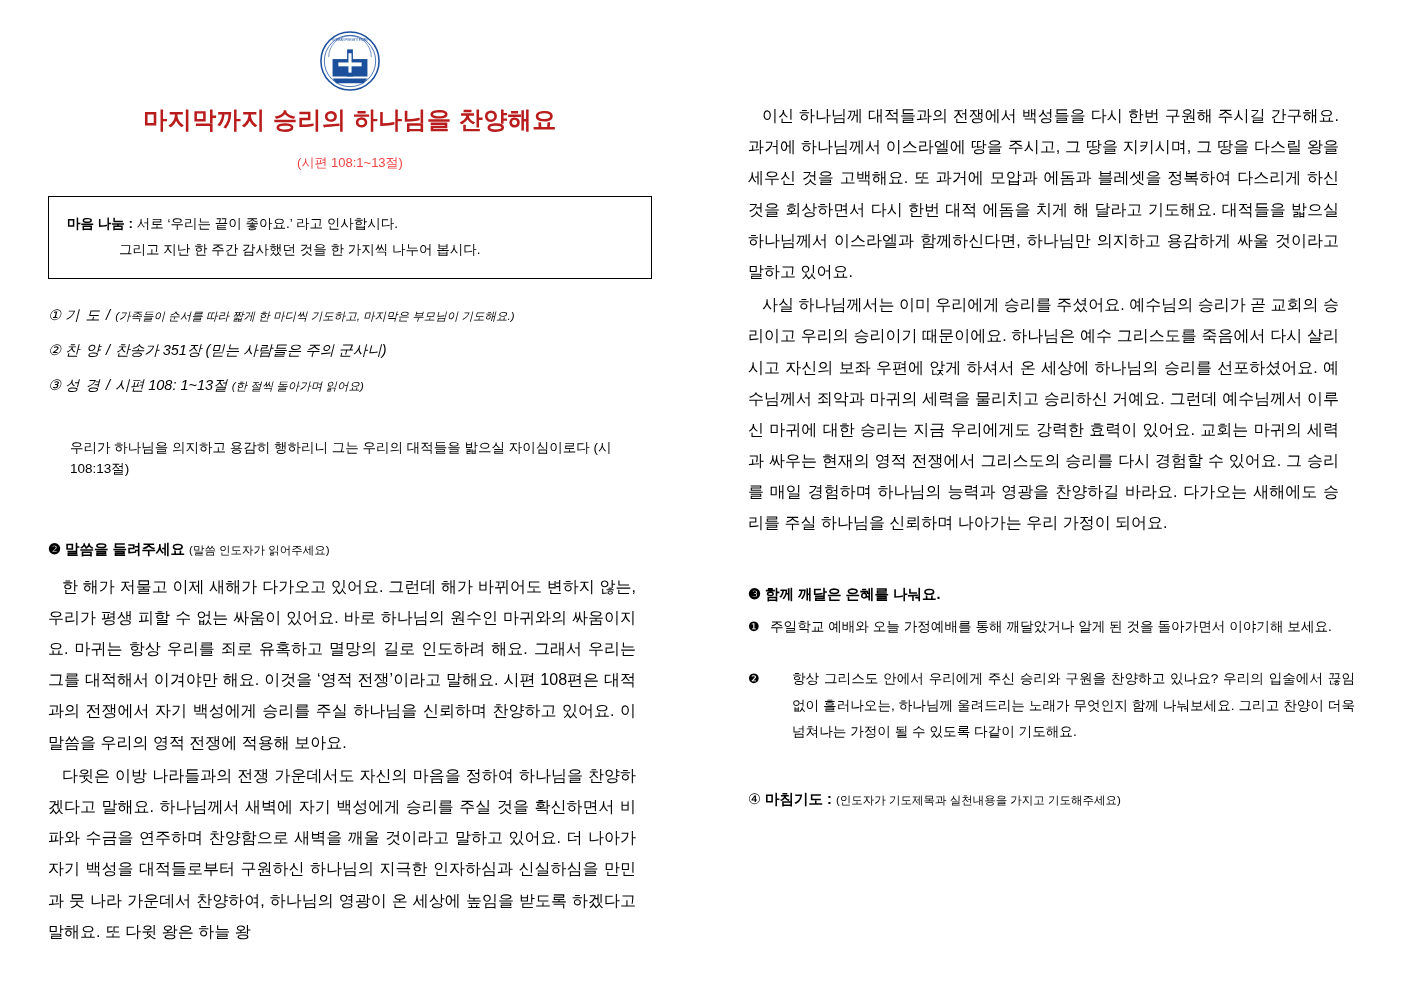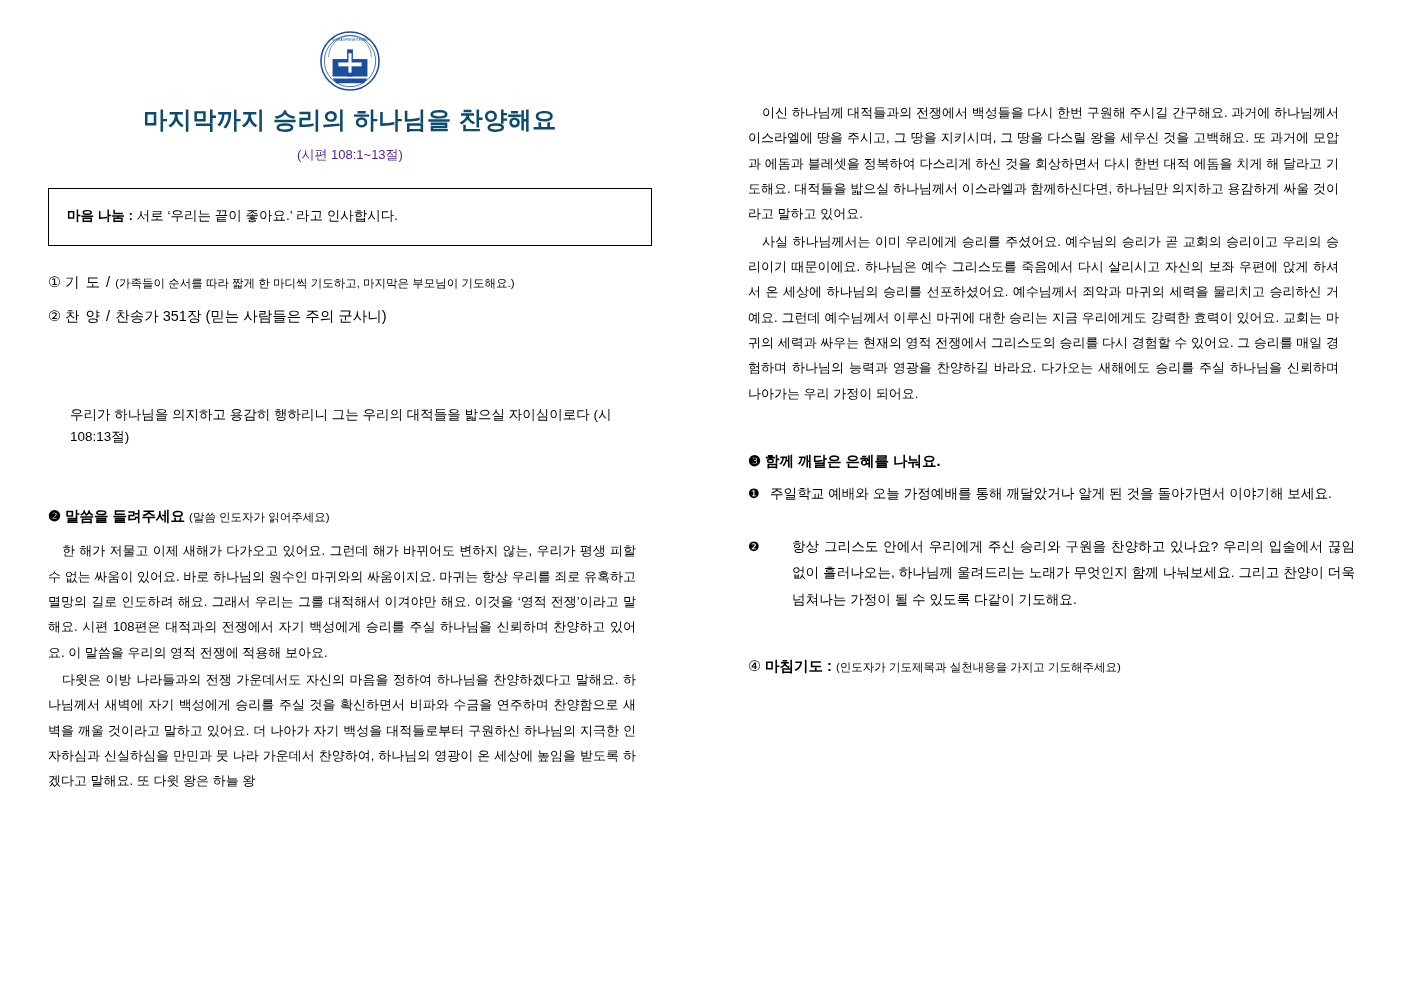--- a/index.html
+++ b/index.html
@@ -51,48 +51,49 @@
     width: 62px;
     height: 62px;
   }
 
   
   .doc-title {
     text-align: center;
     font-size: 24px;
     font-weight: bold;
     letter-spacing: 0.5px;
-    margin: 0 0 10px 0;
-    color: #0c4a6e;
+    margin: 0 0 18px 0;
+    color: #b91c1c;
   }
   .doc-subtitle {
     text-align: center;
     font-size: 13px;
     margin: 0 0 24px 0;
-    color: #4c1d95;
+    color: #ef4444;
   }
 
   
   .greet-box {
     border: 1px solid #000;
     padding: 14px 18px 16px 18px;
     margin: 0 0 26px 0;
     font-size: 13.5px;
     line-height: 1.9;
   }
   .greet-line1 .lead {
     font-weight: bold;
   }
   .greet-line2 {
     padding-left: 52px;
   }
 
   
   .program {
-    margin: 0 0 76px 0;
+    margin: 0 0 40px 0;
+    font-style: italic;
   }
   .program-item {
     font-size: 14.5px;
     margin-bottom: 13px;
     line-height: 1.5;
   }
   .program-item .num {
     font-weight: normal;
   }
   .program-item .label {
@@ -114,21 +115,21 @@
   .section-head .sub {
     font-weight: normal;
     font-size: 11.5px;
   }
   .section-verse {
     font-size: 13.5px;
     padding-left: 22px;
     line-height: 1.6;
   }
   .para {
-    font-size: 13px;
+    font-size: 16px;
     line-height: 1.95;
     text-align: justify;
     margin: 0 16px 0 0;
     text-indent: 14px;
   }
   .para + .para {
     margin-top: 2px;
   }
   .body-block {
     margin-top: 12px;
@@ -201,33 +202,40 @@
       </div>
 
       <h1 class="doc-title">마지막까지 승리의 하나님을 찬양해요</h1>
       <div class="doc-subtitle">(시편 108:1~13절)</div>
 
       <div class="greet-box">
         <div class="greet-line1">
           <span class="lead">마음 나눔 :</span>
           <span>서로  ‘우리는 끝이 좋아요.’ 라고 인사합시다.</span>
         </div>
+        <div class="greet-line2">그리고 지난 한 주간 감사했던 것을 한 가지씩 나누어 봅시다.</div>
       </div>
 
       <div class="program">
         <div class="program-item">
           <span class="num">①</span>
           <span class="label">기 도 /</span>
           <span class="note">(가족들이 순서를 따라 짧게 한 마디씩 기도하고, 마지막은 부모님이 기도해요.)</span>
         </div>
         <div class="program-item">
           <span class="num">②</span>
           <span class="label">찬 양 /</span>
           <span>찬송가 351장 (믿는 사람들은 주의 군사니)</span>
         </div>
+        <div class="program-item">
+          <span class="num">③</span>
+          <span class="label">성 경 /</span>
+          <span>시편 108: 1~13절</span>
+          <span class="note">(한 절씩 돌아가며 읽어요)</span>
+        </div>
       </div>
 
       <div class="section">
         <div class="section-verse">우리가 하나님을 의지하고 용감히 행하리니 그는 우리의 대적들을 밟으실 자이심이로다 (시 108:13절)</div>
       </div>
 
       <div class="gap-md"></div>
 
       <div class="section">
         <div class="section-head">

